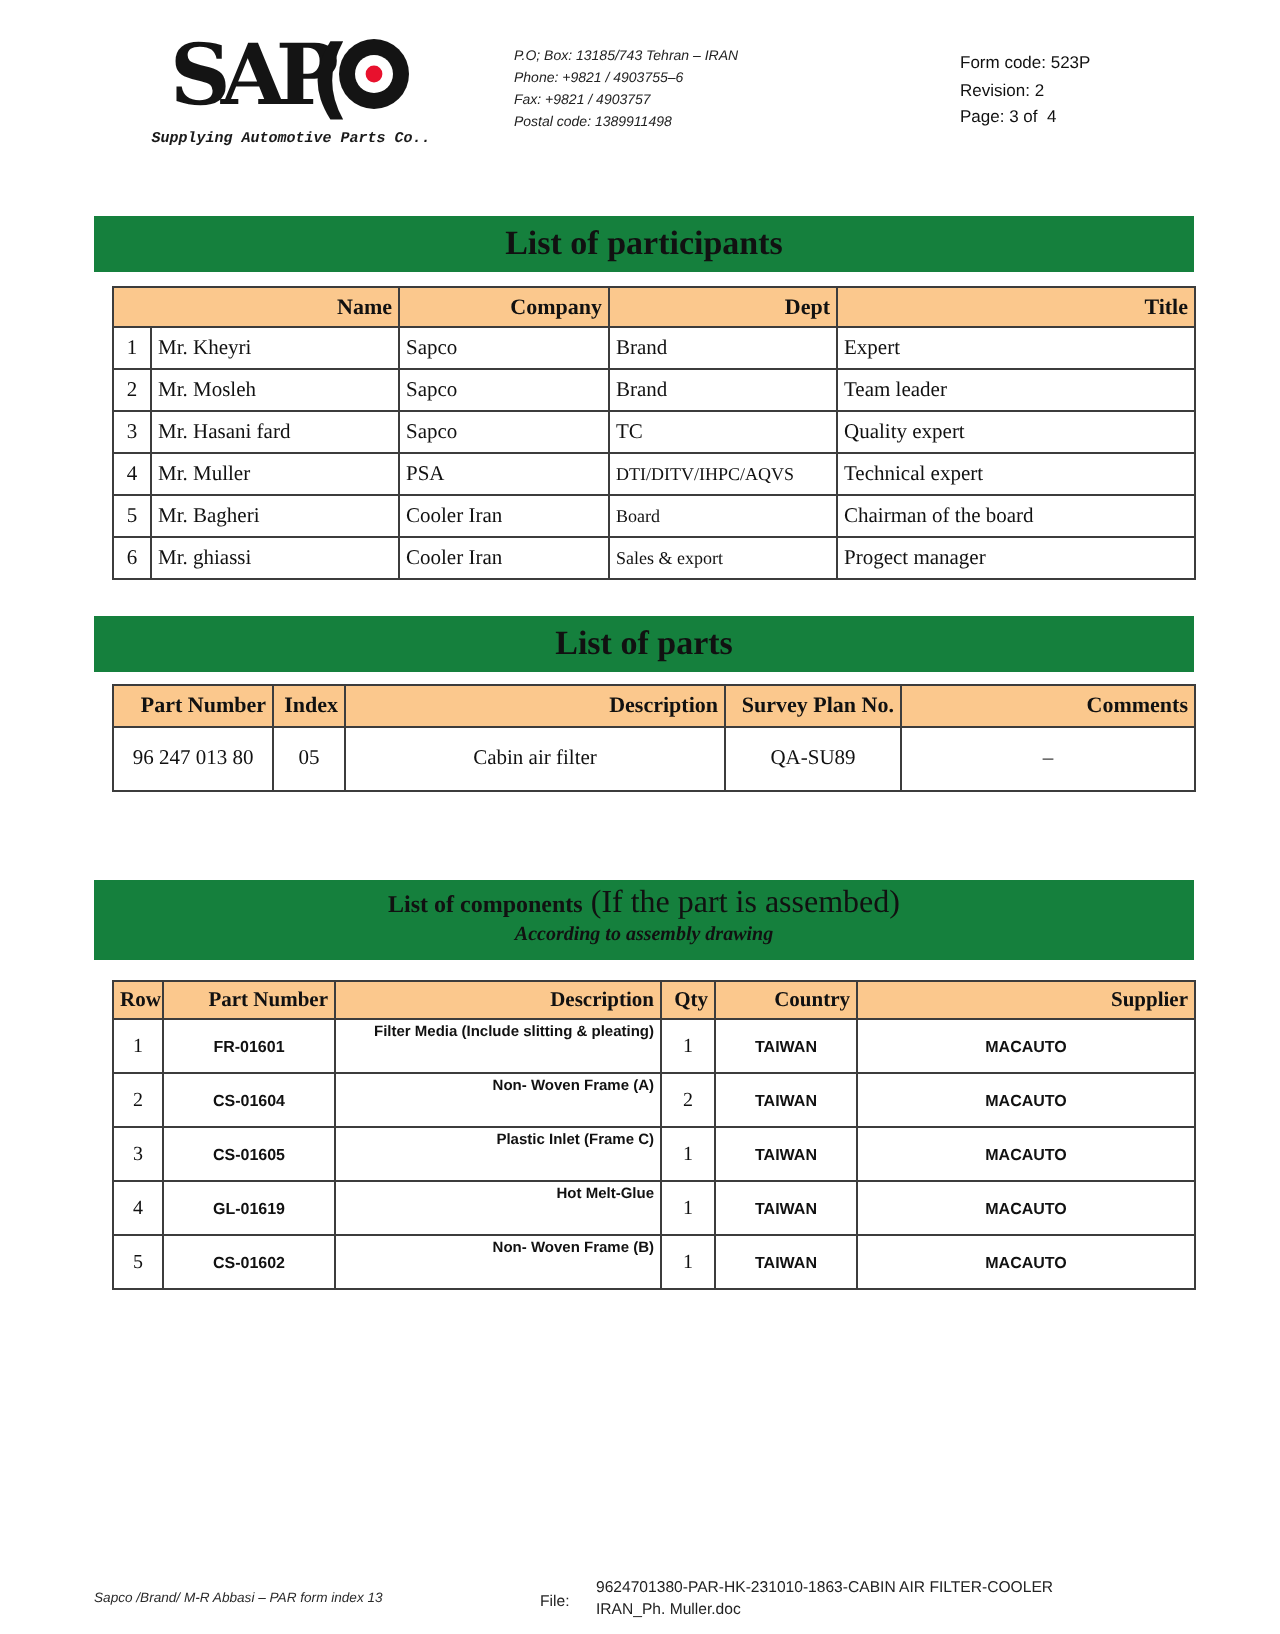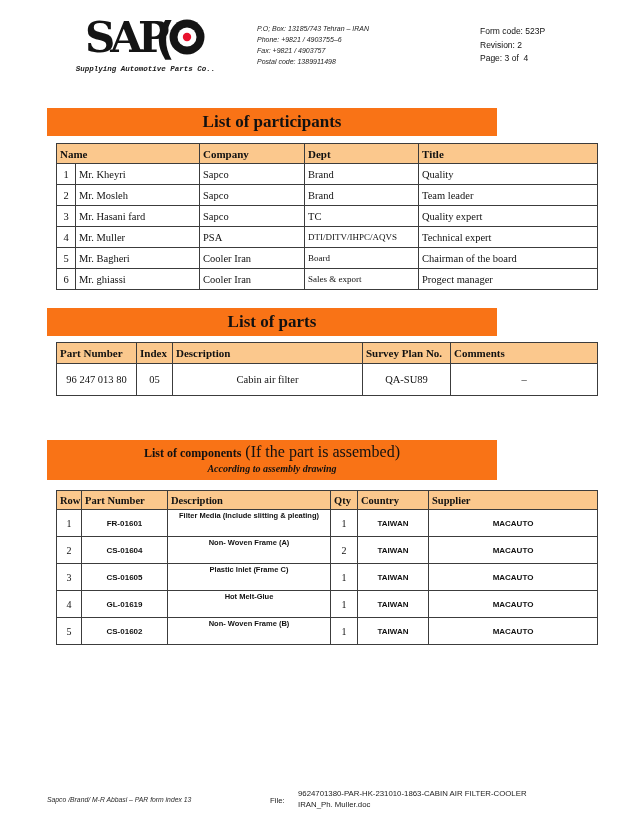--- a/index.html
+++ b/index.html
@@ -11,46 +11,46 @@
   .tagline{font-family:Liberation Mono, monospace;font-style:italic;font-weight:bold;
            font-size:7.5px;color:#1a1a1a;margin-top:1px;}
   .contact-block{position:absolute;left:257px;top:23px;
                  font-family:"Liberation Sans", sans-serif;font-style:italic;
                  font-size:7px;line-height:11px;color:#222;white-space:pre;}
   .form-block{position:absolute;left:480px;top:25px;
               font-family:"Liberation Sans", sans-serif;font-size:8.5px;
               line-height:13.5px;color:#111;white-space:pre;}
 
   
-  .gray-bar{position:absolute;left:47px;width:450px;background:#f97316;text-align:center;}
+  .gray-bar{position:absolute;left:47px;width:550px;background:#15803d;text-align:center;}
   .bar-participants{top:108px;height:28px;line-height:28px;font-size:17px;font-weight:bold;}
   .bar-parts{top:308px;height:28px;line-height:28px;font-size:17px;font-weight:bold;}
   .bar-components{top:440px;height:40px;padding-top:2px;box-sizing:border-box;}
   .bar-components .line1{font-size:16px;line-height:20px;}
   .bar-components .line1 b{font-size:12px;}
   .bar-components .line2{font-size:10px;font-style:italic;font-weight:bold;line-height:12px;}
 
   
   table{border-collapse:collapse;table-layout:fixed;position:absolute;left:56px;
         font-family:"Liberation Serif", serif;}
   td,th{border:1px solid #3c3c3c;padding:0 3px;overflow:hidden;white-space:nowrap;}
-  th{background:#fbc88d;font-weight:bold;font-size:11px;text-align:left;}
+  th{background:#fbc88d;font-weight:bold;font-size:11px;text-align:right;}
   .t-participants{top:143px;width:541px;}
   .t-participants td{font-size:10.5px;height:20px;}
   .t-participants th{height:19px;}
   .t-participants .num{text-align:center;padding:0 1px;}
   .sansdept{font-family:Liberation Serif, serif;font-size:9px !important;}
   .t-parts{top:342px;width:541px;}
   .t-parts th{height:20px;}
   .t-parts td{font-size:10.5px;height:31px;text-align:center;}
   .t-components{top:490px;width:541px;}
   .t-components th{height:18px;font-size:10.5px;margin-left:15px;}
   .t-components td{height:25px;font-size:10px;text-align:center;}
   .t-components td.bsans{font-family:"Liberation Sans", sans-serif;font-weight:bold;font-size:8px;}
-  .t-components td.desc{text-align:center;vertical-align:top;padding-top:1px;font-size:7.5px;}
+  .t-components td.desc{text-align:right;vertical-align:top;padding-top:1px;font-size:7.5px;}
 
   
   .footer-left{position:absolute;left:47px;top:796px;
                font-family:"Liberation Sans", sans-serif;font-style:italic;
                font-size:6.8px;color:#2a2a2a;}
   .file-label{position:absolute;left:270px;top:796px;
               font-family:"Liberation Sans", sans-serif;font-size:7.8px;color:#222;}
   .file-name{position:absolute;left:298px;top:789px;width:310px;
              font-family:"Liberation Sans", sans-serif;font-size:7.8px;
              line-height:10.5px;color:#222;white-space:pre-line;}
@@ -95,21 +95,21 @@
       <th colspan="2">Name</th>
       <th>Company</th>
       <th>Dept</th>
       <th>Title</th>
     </tr>
     <tr>
       <td class="num">1</td>
       <td>Mr. Kheyri</td>
       <td>Sapco</td>
       <td>Brand</td>
-      <td>Quality</td>
+      <td>Expert</td>
     </tr>
     <tr>
       <td class="num">2</td>
       <td>Mr. Mosleh</td>
       <td>Sapco</td>
       <td>Brand</td>
       <td>Team leader</td>
     </tr>
     <tr>
       <td class="num">3</td>

